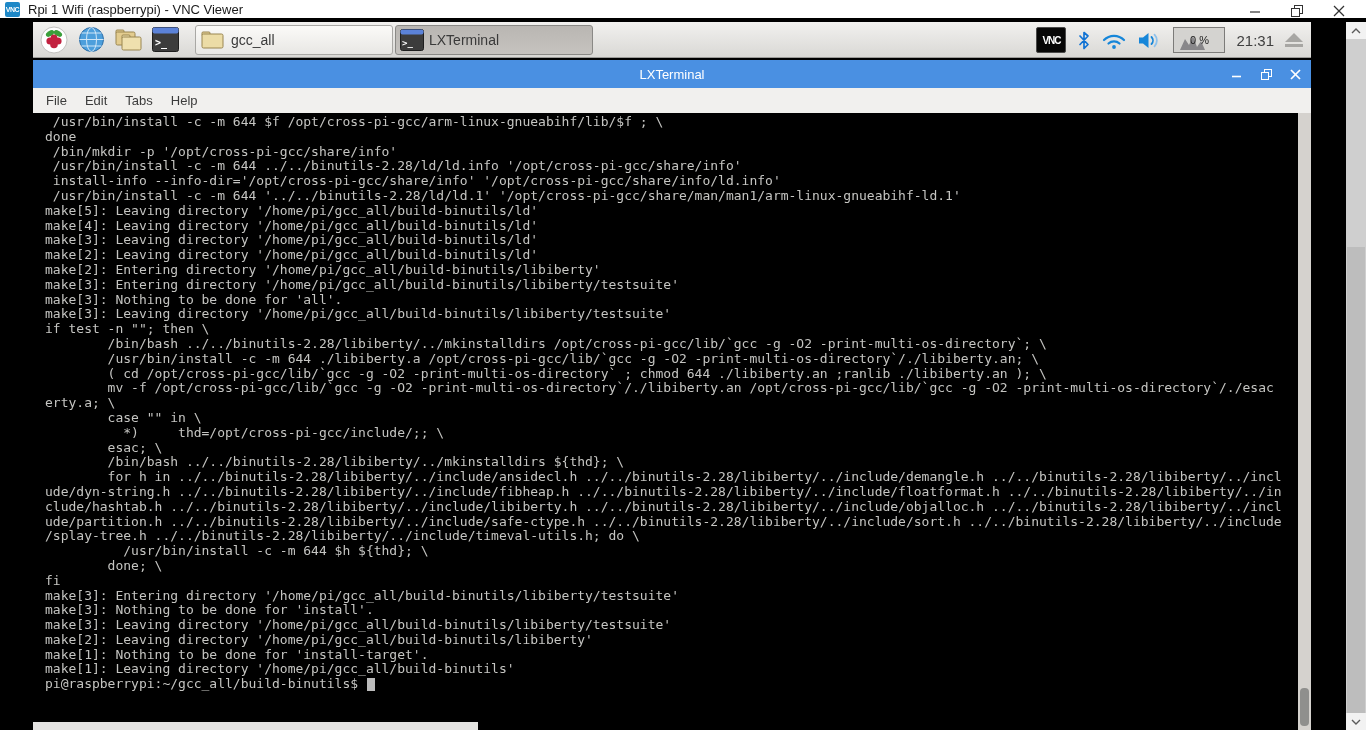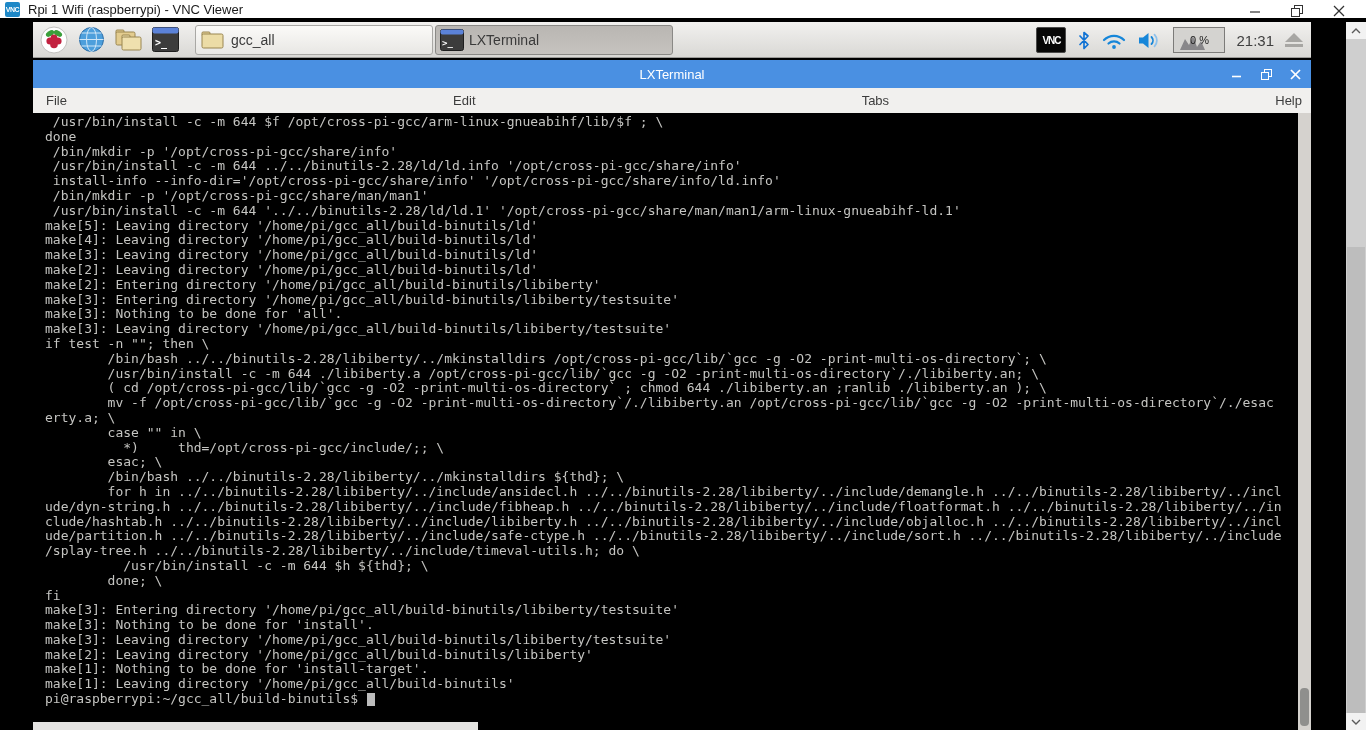--- a/index.html
+++ b/index.html
@@ -11,39 +11,39 @@
   .vnc-title { font-size:13px; color:#1a1a1a; }
   .win-controls { position:absolute; right:6px; top:0; height:22px; display:flex; }
   .win-btn { width:42px; height:22px; display:flex; align-items:center; justify-content:center; }
 
   
   .desktop { position:absolute; left:33px; top:22px; width:1278px; height:708px; background:#000; }
 
   
   .taskbar { position:absolute; left:0; top:0; width:1278px; height:36px; background:linear-gradient(#f2f1ef,#d9d8d5); border-bottom:1px solid #9c9b98; display:flex; align-items:center; }
   .launcher { width:32px; height:32px; display:flex; align-items:center; justify-content:center; margin-left:5px; }
-  .task-btn { height:30px; width:238px; margin-left:14px; border:1px solid #a9a8a5; border-radius:3px; background:linear-gradient(#fbfaf8,#e8e7e4); display:flex; align-items:center; padding-left:4px; }
+  .task-btn { height:30px; width:198px; margin-left:14px; border:1px solid #a9a8a5; border-radius:3px; background:linear-gradient(#fbfaf8,#e8e7e4); display:flex; align-items:center; padding-left:4px; }
   .task-btn.active { background:linear-gradient(#b9b6b2,#c6c3bf); border-color:#8a8986; margin-left:2px; }
   .task-btn .tb-label { font-size:14px; color:#3a3a3a; margin-left:5px; white-space:nowrap; overflow:hidden; }
   .tray { position:absolute; right:4px; top:0; height:36px; display:flex; align-items:center; gap:11px; }
   .vnc-tray-icon { width:30px; height:26px; background:#060606; border:1px solid #4a4a4a; border-radius:2px; color:#fff; font-weight:bold; font-size:10px; display:flex; align-items:center; justify-content:center; letter-spacing:-1px; }
   .meter { position:relative; width:52px; height:26px; border:1px solid #7c7b79; background:#d4d3d0; }
   .meter .pct { position:absolute; left:0; top:0; width:100%; height:100%; display:flex; align-items:center; justify-content:center; font-size:11px; color:#1c1c1c; }
   .clock { font-size:15px; color:#3f3f3f; }
   .eject { display:flex; flex-direction:column; align-items:center; margin-right:4px; }
   .eject .tri { width:0; height:0; border-left:9px solid transparent; border-right:9px solid transparent; border-bottom:9px solid #a7a6a3; }
   .eject .bar { width:18px; height:3px; background:#a7a6a3; margin-top:2px; }
 
   
   .term-window { position:absolute; left:0; top:38px; width:1278px; height:670px; }
   .term-titlebar { position:relative; height:28px; background:#4a90e2; display:flex; align-items:center; justify-content:center; }
   .term-title { color:#ffffff; font-size:13px; }
   .term-controls { position:absolute; right:8px; top:0; height:28px; display:flex; align-items:center; gap:13px; }
   .term-ctl { width:16px; height:16px; display:flex; align-items:center; justify-content:center; }
-  .menubar { height:25px; background:#f1f0ee; display:flex; align-items:center; padding-left:4px;justify-content:space-between; }
+  .menubar { height:25px; background:#f1f0ee; display:flex; align-items:center; padding-left:4px; }
   .menu-item { font-size:13px; color:#3c3c3c; padding:0 9px; }
   .term-body { position:relative; height:617px; background:#000; overflow:hidden; }
   .term-text { position:absolute; left:12px; top:2px; font-family:"DejaVu Sans Mono","Liberation Mono",monospace; font-size:13px; color:#c5c5c2; }
   .trow { height:14.8px; line-height:14.8px; white-space:pre; }
   .cursor { display:inline-block; width:8px; height:13px; background:#bcbcbc; vertical-align:middle; margin-left:1px; }
   .term-scrollbar { position:absolute; right:0; top:0; width:13px; height:617px; background:#d5d2ce; }
   .term-scroll-thumb { position:absolute; left:2px; bottom:4px; width:9px; height:38px; background:#8f8f8d; border-radius:4px; }
 
   
   .bottom-strip { position:absolute; left:0; top:700px; width:445px; height:8px; background:#e4e3e1; z-index:6; }
@@ -199,21 +199,20 @@
     </div>
 
     <div class="term-body">
       <div class="term-text">
         <div>
             <div class="trow"> /usr/bin/install -c -m 644 $f /opt/cross-pi-gcc/arm-linux-gnueabihf/lib/$f ; \</div>
             <div class="trow">done</div>
             <div class="trow"> /bin/mkdir -p '/opt/cross-pi-gcc/share/info'</div>
             <div class="trow"> /usr/bin/install -c -m 644 ../../binutils-2.28/ld/ld.info '/opt/cross-pi-gcc/share/info'</div>
             <div class="trow"> install-info --info-dir='/opt/cross-pi-gcc/share/info' '/opt/cross-pi-gcc/share/info/ld.info'</div>
-            <div class="trow"> /bin/mkdir -p '/opt/cross-pi-gcc/share/man/man1'</div>
             <div class="trow"> /usr/bin/install -c -m 644 '../../binutils-2.28/ld/ld.1' '/opt/cross-pi-gcc/share/man/man1/arm-linux-gnueabihf-ld.1'</div>
             <div class="trow">make[5]: Leaving directory '/home/pi/gcc_all/build-binutils/ld'</div>
             <div class="trow">make[4]: Leaving directory '/home/pi/gcc_all/build-binutils/ld'</div>
             <div class="trow">make[3]: Leaving directory '/home/pi/gcc_all/build-binutils/ld'</div>
             <div class="trow">make[2]: Leaving directory '/home/pi/gcc_all/build-binutils/ld'</div>
             <div class="trow">make[2]: Entering directory '/home/pi/gcc_all/build-binutils/libiberty'</div>
             <div class="trow">make[3]: Entering directory '/home/pi/gcc_all/build-binutils/libiberty/testsuite'</div>
             <div class="trow">make[3]: Nothing to be done for 'all'.</div>
             <div class="trow">make[3]: Leaving directory '/home/pi/gcc_all/build-binutils/libiberty/testsuite'</div>
             <div class="trow">if test -n ""; then \</div>

